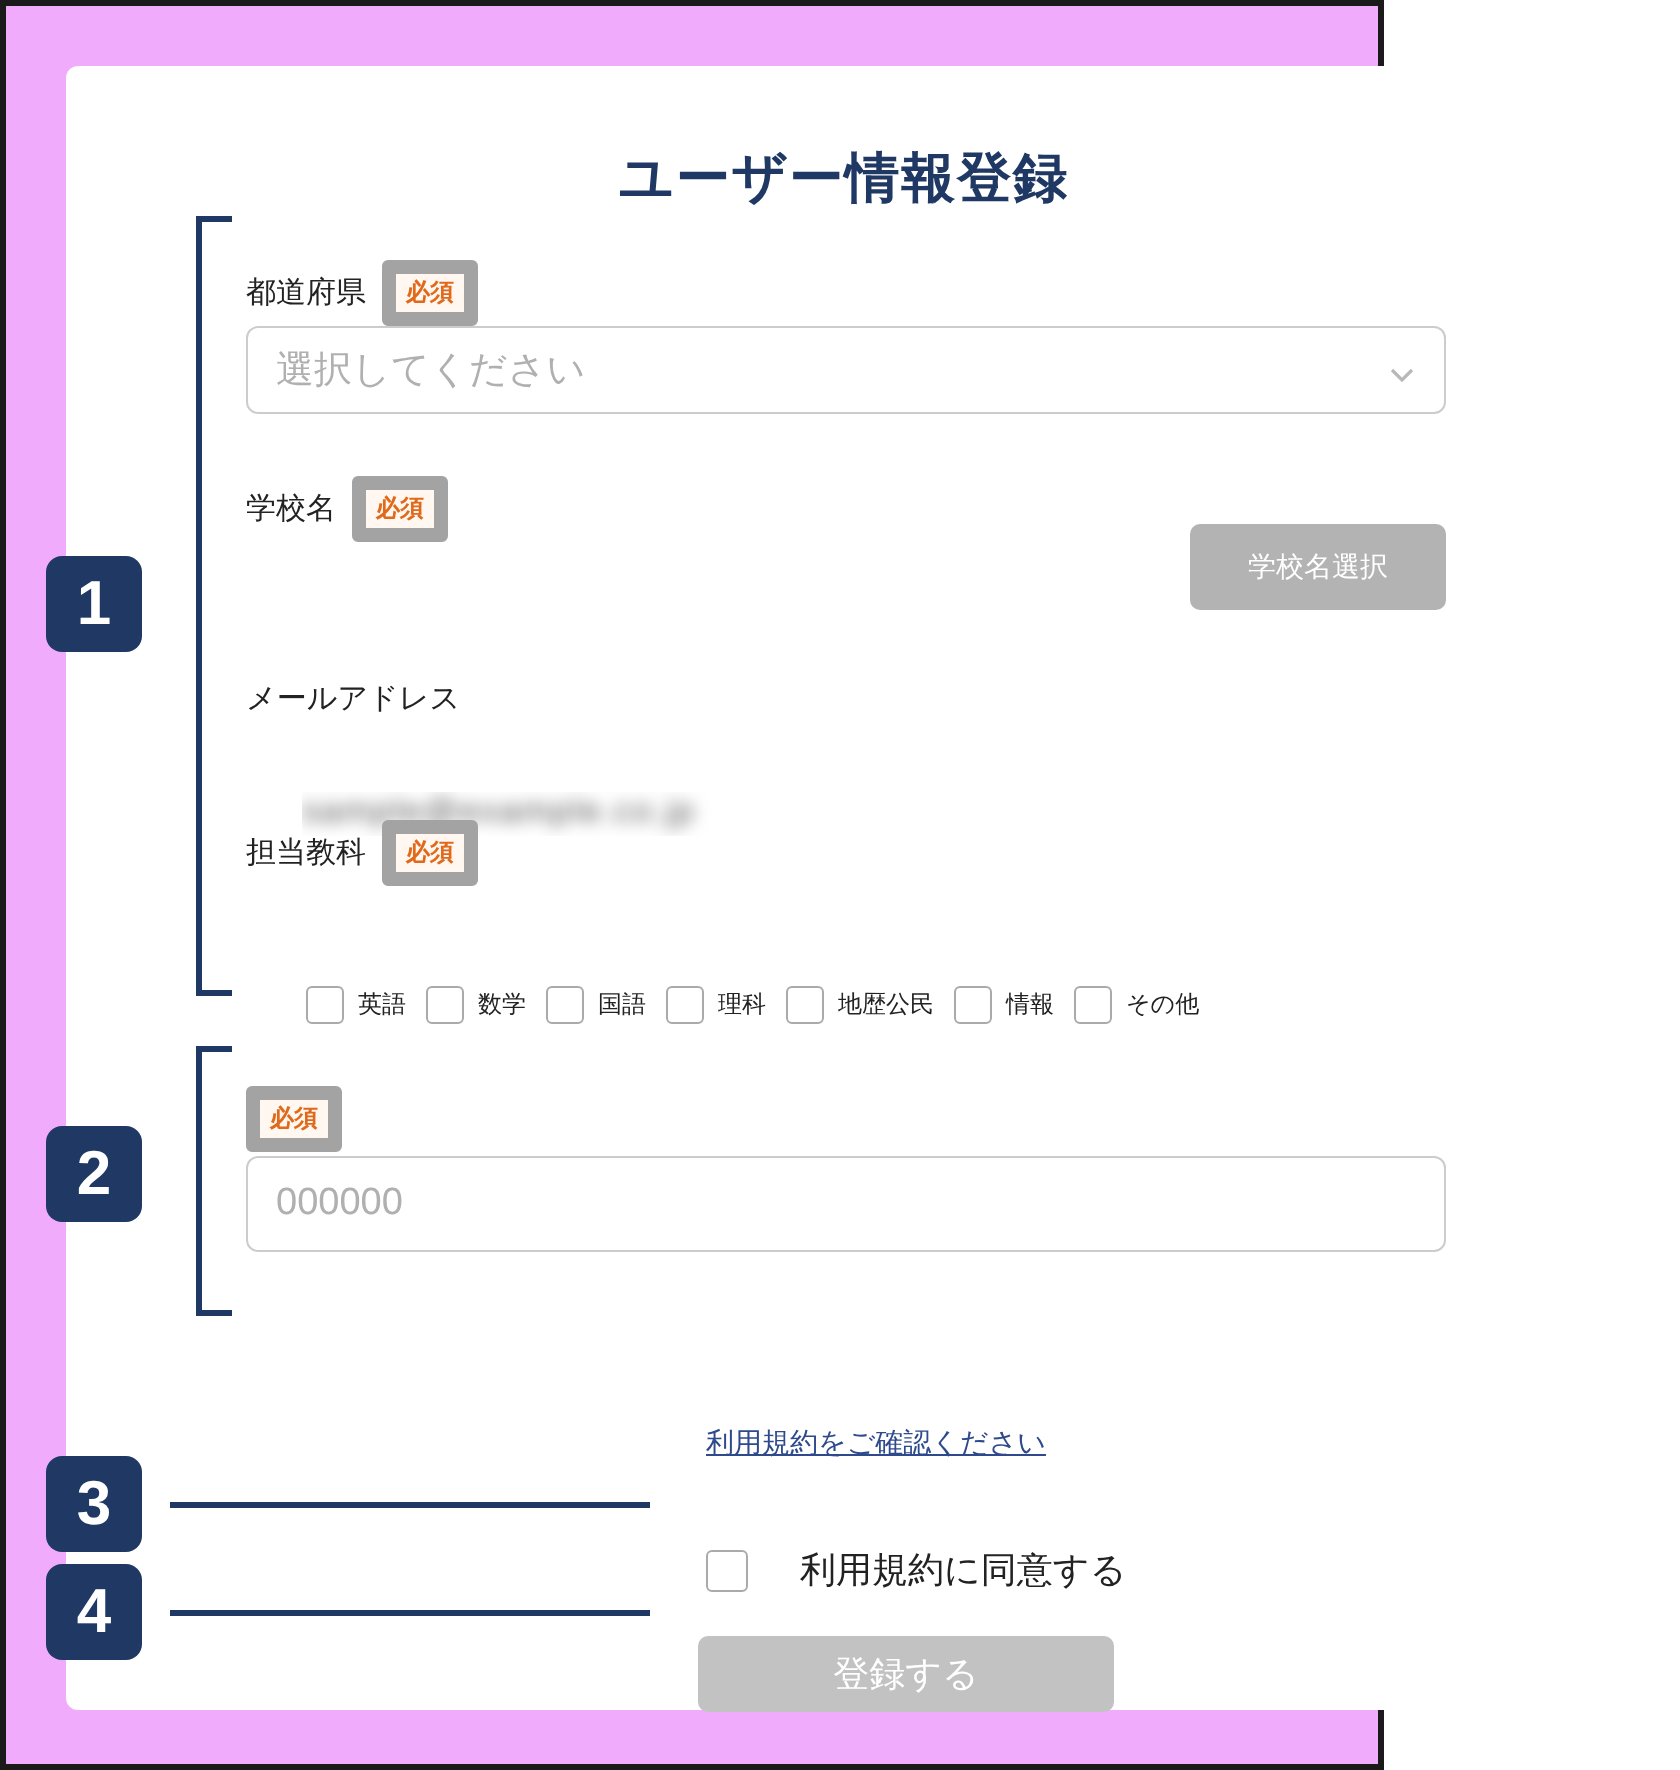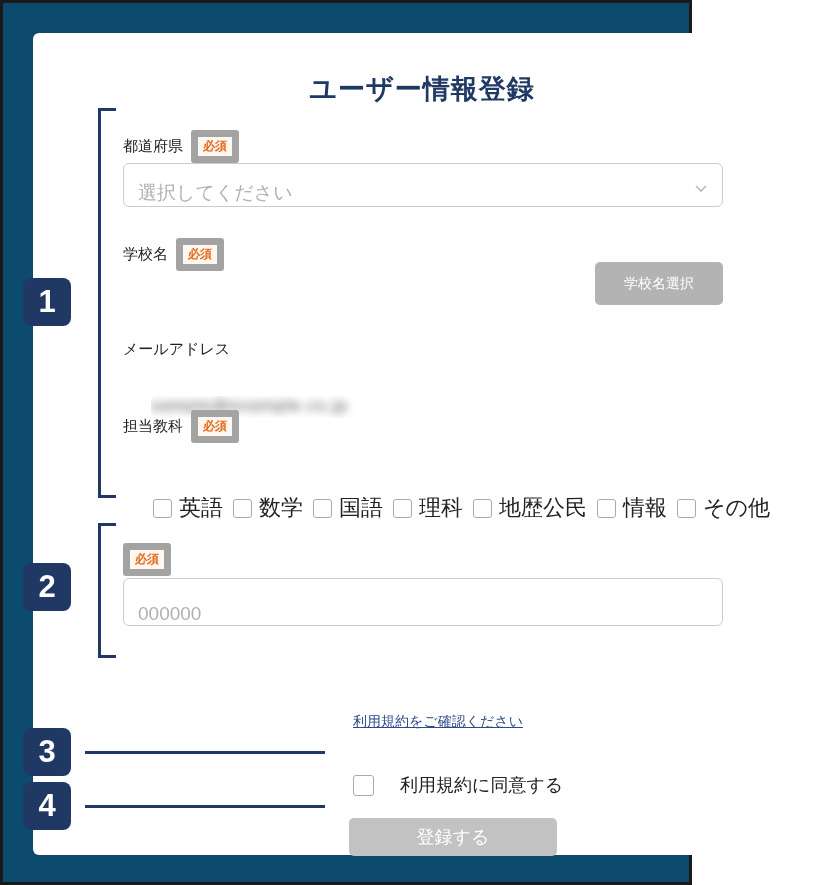--- a/index.html
+++ b/index.html
@@ -12,21 +12,21 @@
     background: #ffffff;
     font-family: "Liberation Sans", sans-serif;
     overflow: hidden;
   }
   #screen {
     position: relative;
     width: 692px;
     height: 885px;
     box-sizing: border-box;
     border: 3px solid #1a1a1a;
-    background: #0c4a6e;
+    background: #f0abfc;
   }
   
   #card {
     position: absolute;
     left: 30px;
     top: 30px;
     width: 778px;
     height: 822px;
     background: #ffffff;
     border-radius: 6px;
@@ -65,21 +65,21 @@
     border-radius: 3px;
     font-weight: bold;
   }
   .input-box {
     position: absolute;
     box-sizing: border-box;
     border: 1px solid #cccccc;
     border-radius: 6px;
     background: #ffffff;
     display: flex;
-    align-items: flex-end;
+    align-items: center;
     padding: 0 14px;
     font-size: 19px;
     color: #b0b0b0;
   }
   .select-caret {
     position: absolute;
     right: 14px;
     top: 50%;
     transform: translateY(-50%);
     width: 14px;
@@ -134,21 +134,21 @@
   .cb-box {
     width: 19px;
     height: 19px;
     box-sizing: border-box;
     border: 1px solid #aaaaaa;
     border-radius: 3px;
     background: #ffffff;
     margin-right: 7px;
   }
   .cb-label {
-    font-size: 22px;
+    font-size: 12px;
     color: #222222;
     white-space: nowrap;
   }
   
   #terms-link {
     position: absolute;
     left: 16px;
     top: 680px;
     width: 100%;
     text-align: center;

